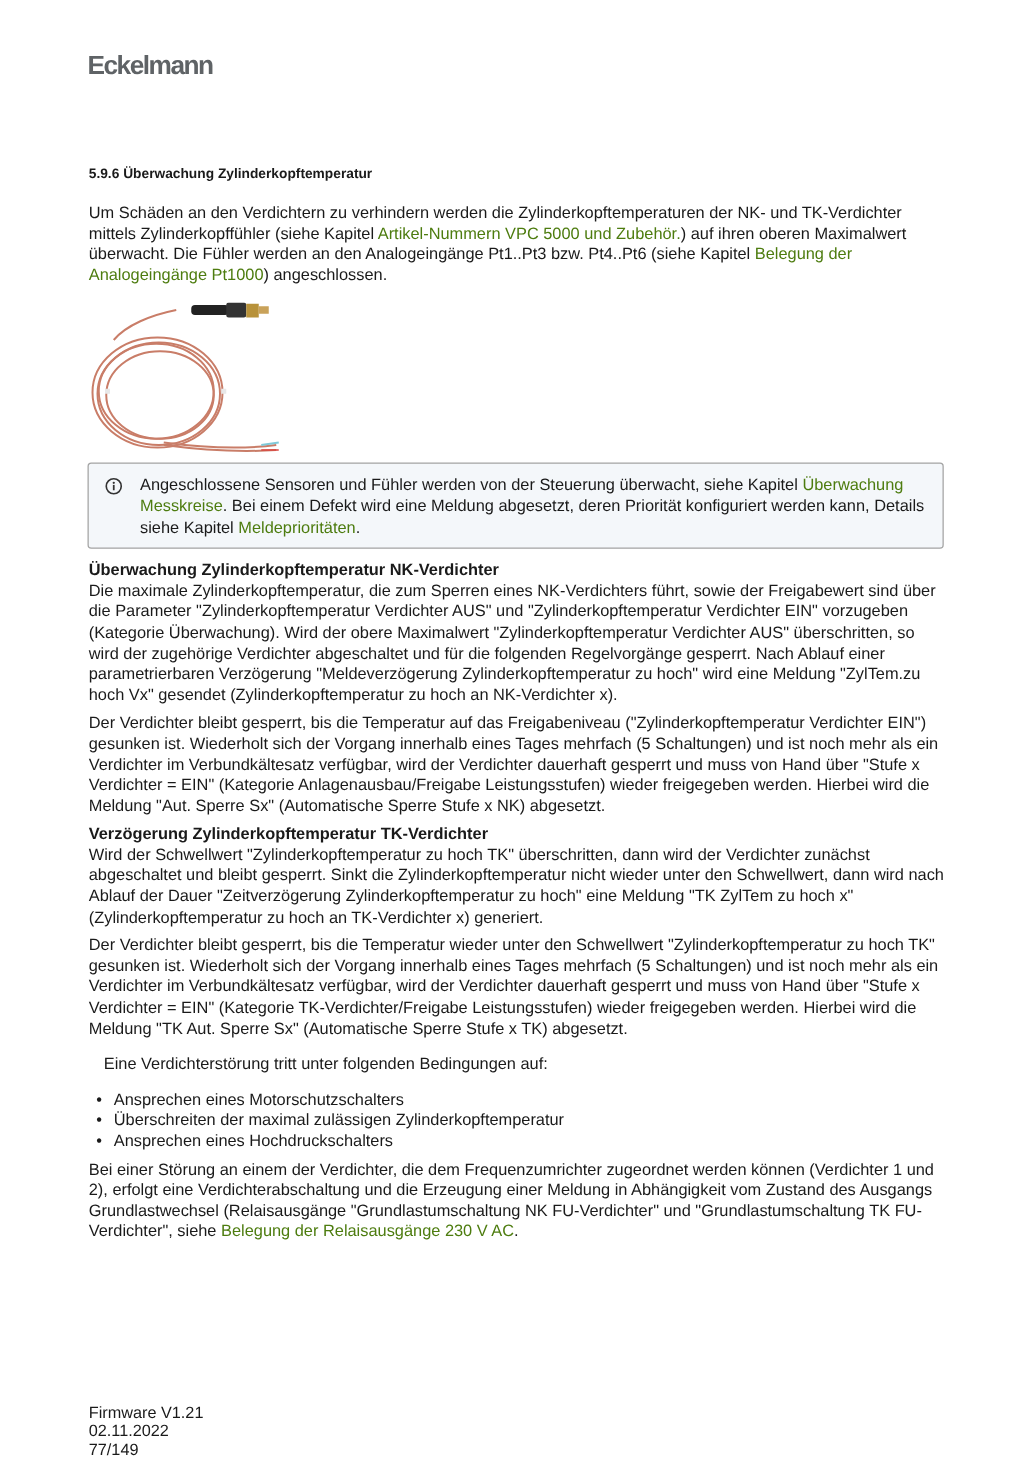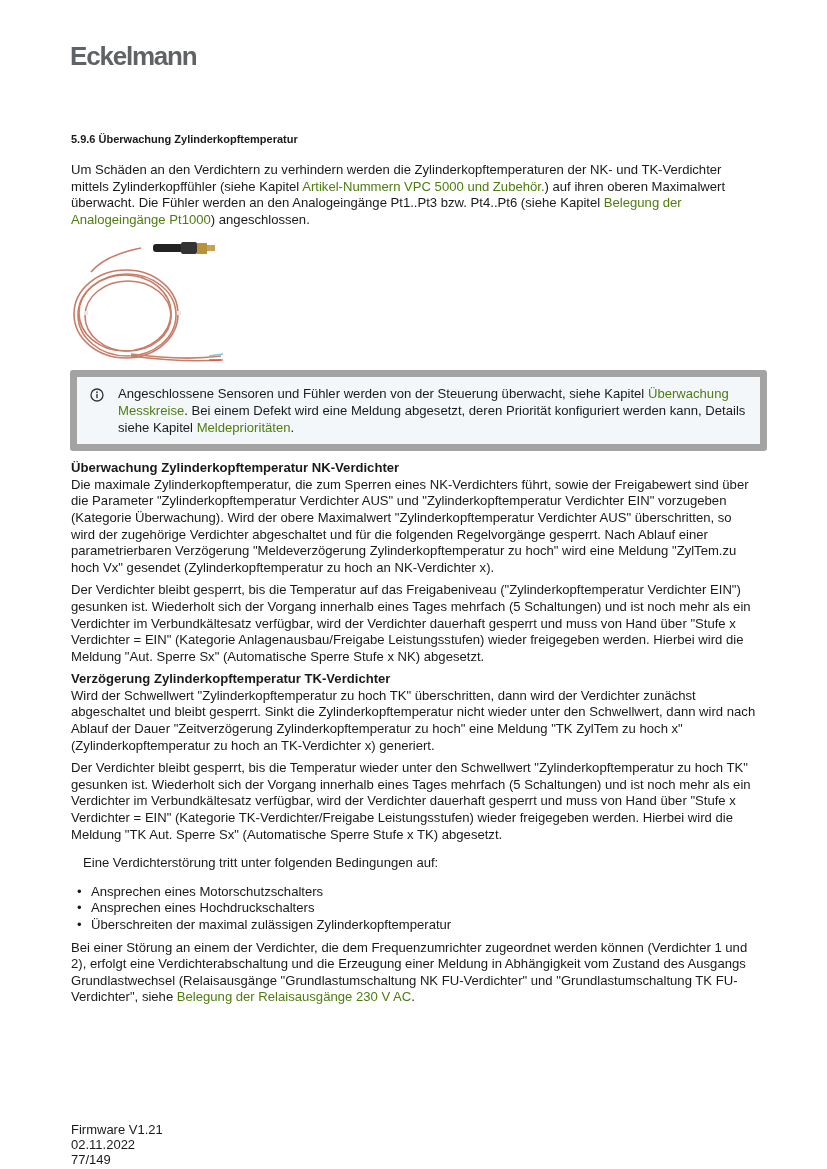--- a/index.html
+++ b/index.html
@@ -3,34 +3,34 @@
   <meta charset="utf-8">
   <style>
     html, body { margin: 0; padding: 0; background: #ffffff; }
     body {
       width: 827px; height: 1169px; position: relative; overflow: hidden;
       font-family: "Liberation Sans", sans-serif; color: #1a1a1a;
     }
     .logo {
       position: absolute; left: 70px; top: 41px;
       font-family: "Liberation Sans", sans-serif; font-weight: bold;
-      font-size: 26px; color: #5f6366; letter-spacing: -1.2px;
+      font-size: 21px; color: #5f6366; letter-spacing: -1.2px;
     }
     .content {
       position: absolute; left: 71px; top: 130px; width: 688px;
       font-size: 13.1px; line-height: 16.6px;
     }
     h2 {
       font-size: 11px; font-weight: bold; margin: 0 0 14px 0; line-height: 18px;
     }
     p { margin: 0 0 6px 0; }
     a { color: #4d7c0f; text-decoration: none; }
     .figure { margin: 14px 0 8px 0; width: 160px; height: 120px; }
     .note {
-      margin: 8px 0 9px -1px; border: 7px solid #a3a3a3; border-radius: 3px;
+      margin: 8px 0 9px -1px; border: 1px solid #a3a3a3; border-radius: 3px;
       background: #f4f7fa; padding: 9px 12px 8px 13px; display: flex; align-items: flex-start;
       width: 658px;
     }
     .note .ic {
       flex: 0 0 auto; width: 14px; height: 14px; margin: 2px 14px 0 0;
     }
     .note .txt { flex: 1; }
     .sub-h { font-weight: bold; margin: 0; }
     ul { margin: 5px 0 6px 0; padding: 0 0 0 6px; list-style: none; }
     ul li { position: relative; padding-left: 14px; }
@@ -85,22 +85,22 @@
   <p>Die maximale Zylinderkopftemperatur, die zum Sperren eines NK-Verdichters führt, sowie der Freigabewert sind über die Parameter "Zylinderkopftemperatur Verdichter AUS" und "Zylinderkopftemperatur Verdichter EIN" vorzugeben (Kategorie Überwachung). Wird der obere Maximalwert "Zylinderkopftemperatur Verdichter AUS" überschritten, so wird der zugehörige Verdichter abgeschaltet und für die folgenden Regelvorgänge gesperrt. Nach Ablauf einer parametrierbaren Verzögerung "Meldeverzögerung Zylinderkopftemperatur zu hoch" wird eine Meldung "ZylTem.zu hoch Vx" gesendet (Zylinderkopftemperatur zu hoch an NK-Verdichter x).</p>
   <p>Der Verdichter bleibt gesperrt, bis die Temperatur auf das Freigabeniveau ("Zylinderkopftemperatur Verdichter EIN") gesunken ist. Wiederholt sich der Vorgang innerhalb eines Tages mehrfach (5 Schaltungen) und ist noch mehr als ein Verdichter im Verbundkältesatz verfügbar, wird der Verdichter dauerhaft gesperrt und muss von Hand über "Stufe x Verdichter = EIN" (Kategorie Anlagenausbau/Freigabe Leistungsstufen) wieder freigegeben werden. Hierbei wird die Meldung "Aut. Sperre Sx" (Automatische Sperre Stufe x NK) abgesetzt.</p>
 
   <p class="sub-h">Verzögerung Zylinderkopftemperatur TK-Verdichter</p>
   <p>Wird der Schwellwert "Zylinderkopftemperatur zu hoch TK" überschritten, dann wird der Verdichter zunächst abgeschaltet und bleibt gesperrt. Sinkt die Zylinderkopftemperatur nicht wieder unter den Schwellwert, dann wird nach Ablauf der Dauer "Zeitverzögerung Zylinderkopftemperatur zu hoch" eine Meldung "TK ZylTem zu hoch x" (Zylinderkopftemperatur zu hoch an TK-Verdichter x) generiert.</p>
   <p>Der Verdichter bleibt gesperrt, bis die Temperatur wieder unter den Schwellwert "Zylinderkopftemperatur zu hoch TK" gesunken ist. Wiederholt sich der Vorgang innerhalb eines Tages mehrfach (5 Schaltungen) und ist noch mehr als ein Verdichter im Verbundkältesatz verfügbar, wird der Verdichter dauerhaft gesperrt und muss von Hand über "Stufe x Verdichter = EIN" (Kategorie TK-Verdichter/Freigabe Leistungsstufen) wieder freigegeben werden. Hierbei wird die Meldung "TK Aut. Sperre Sx" (Automatische Sperre Stufe x TK) abgesetzt.</p>
 
   <p style="margin:12px">Eine Verdichterstörung tritt unter folgenden Bedingungen auf:</p>
   <ul>
     <li>Ansprechen eines Motorschutzschalters</li>
+    <li>Überschreiten der maximal zulässigen Zylinderkopftemperatur</li>
     <li>Ansprechen eines Hochdruckschalters</li>
-    <li>Überschreiten der maximal zulässigen Zylinderkopftemperatur</li>
   </ul>
   <p><span>Bei einer Störung an einem der Verdichter, die dem Frequenzumrichter zugeordnet werden können (Verdichter 1 und 2), erfolgt eine Verdichterabschaltung und die Erzeugung einer Meldung in Abhängigkeit vom Zustand des Ausgangs Grundlastwechsel (Relaisausgänge "Grundlastumschaltung NK FU-Verdichter" und "Grundlastumschaltung TK FU-Verdichter", siehe </span><a href="#">Belegung der Relaisausgänge 230 V AC</a><span>.</span></p>
 </div>
 
 <div class="footer">
   <span>Firmware V1.21</span>
   <span>02.11.2022</span>
   <span>77/149</span>
 </div>
 

